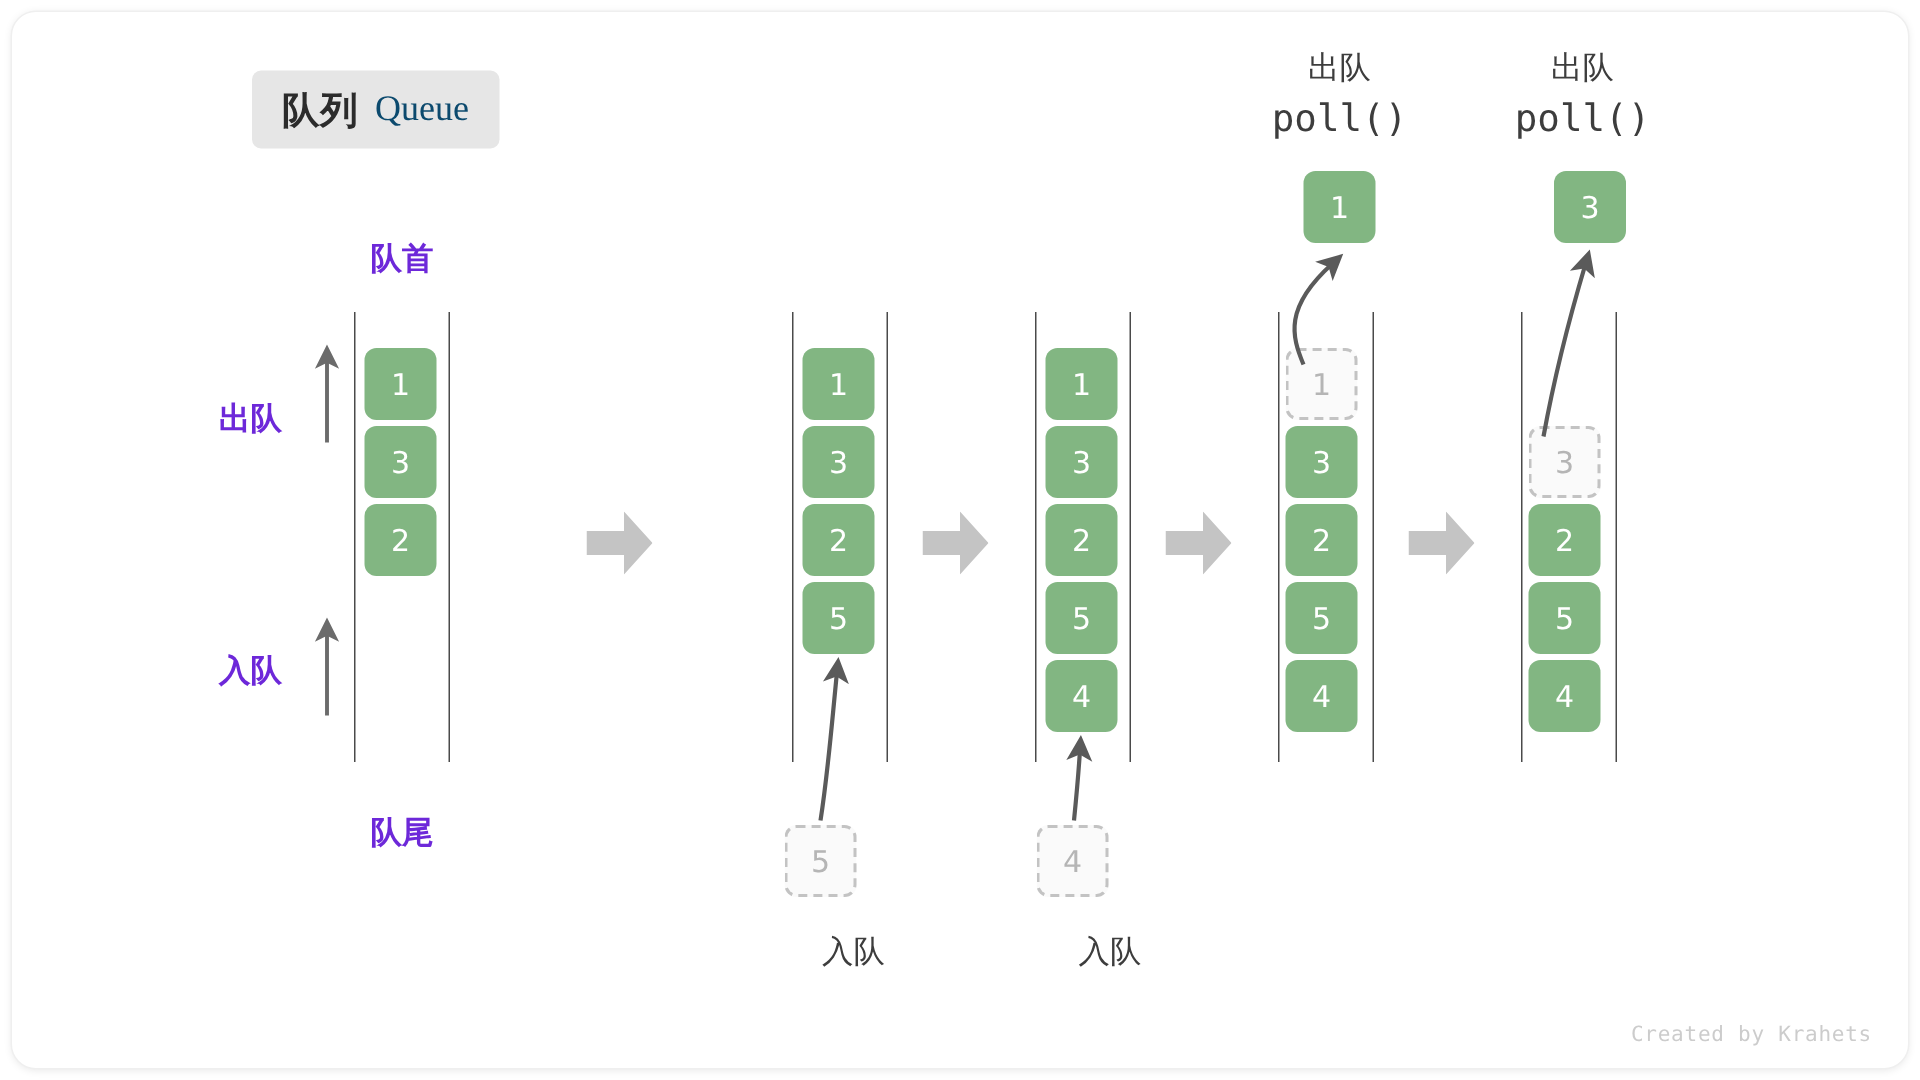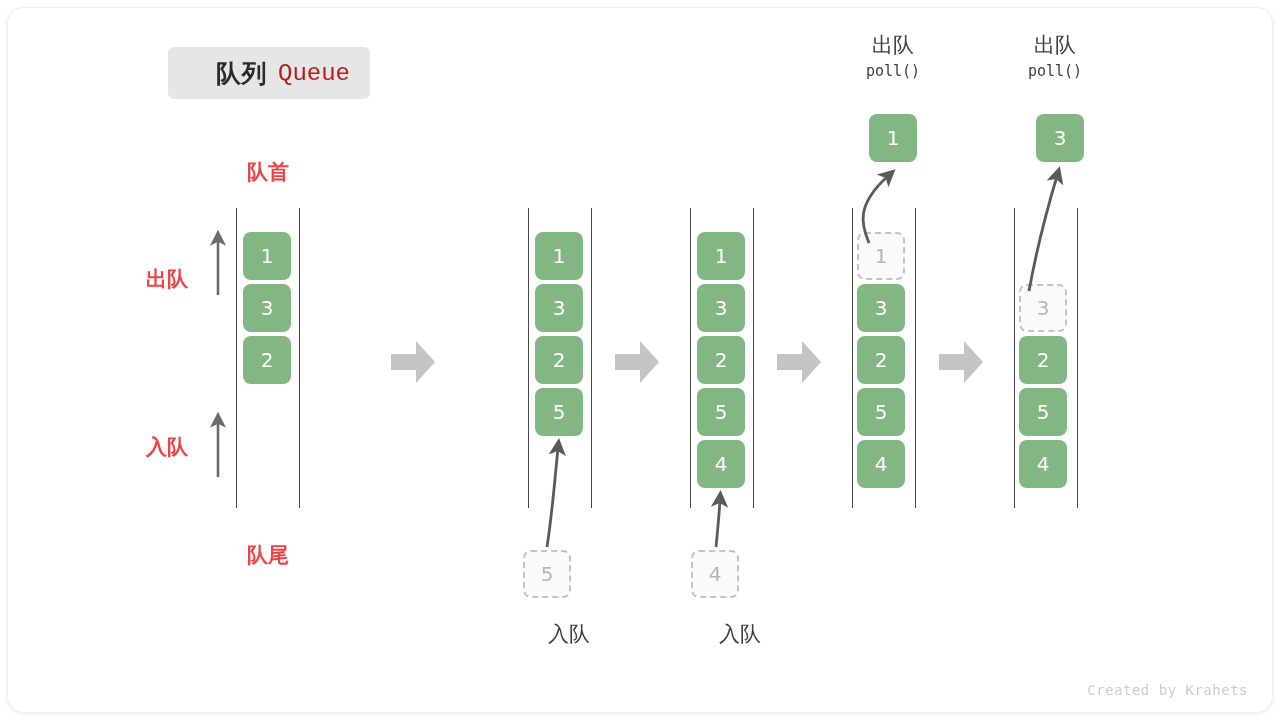--- a/index.html
+++ b/index.html
@@ -43,51 +43,50 @@
     display: flex;
     align-items: center;
     gap: 11px;
     white-space: nowrap;
   }
   .title-cn {
     font-size: 25px;
     font-weight: bold;
     color: #2b2b2b;
     letter-spacing: 0.5px;
-    margin-left: 28px;
   }
   .title-en {
     font-size: 24px;
-    color: #b91c1c;
-    font-family: Liberation Mono, monospace;
+    color: #0c4a6e;
+    font-family: Liberation Serif, serif;
   }
 
   
   .cn-bold {
     position: absolute;
     font-size: 21px;
     font-weight: bold;
-    color: #ef4444;
+    color: #6d28d9;
     white-space: nowrap;
   }
 
   .op-label {
     position: absolute;
     text-align: center;
     white-space: nowrap;
     line-height: 1.42;
   }
   .op-label .l1 {
     display: block;
     font-size: 21px;
     color: #3d3d3d;
   }
   .op-label .l2 {
     display: block;
-    font-size: 15px;
+    font-size: 25px;
     color: #3d3d3d;
     font-family: "DejaVu Sans Mono", "Liberation Mono", monospace;
   }
   .op-label .l2 .num { color: #4e9a4e; font-weight: bold; }
 
   
   .rail {
     position: absolute;
     width: 1px;
     background: #4a4a4a;

